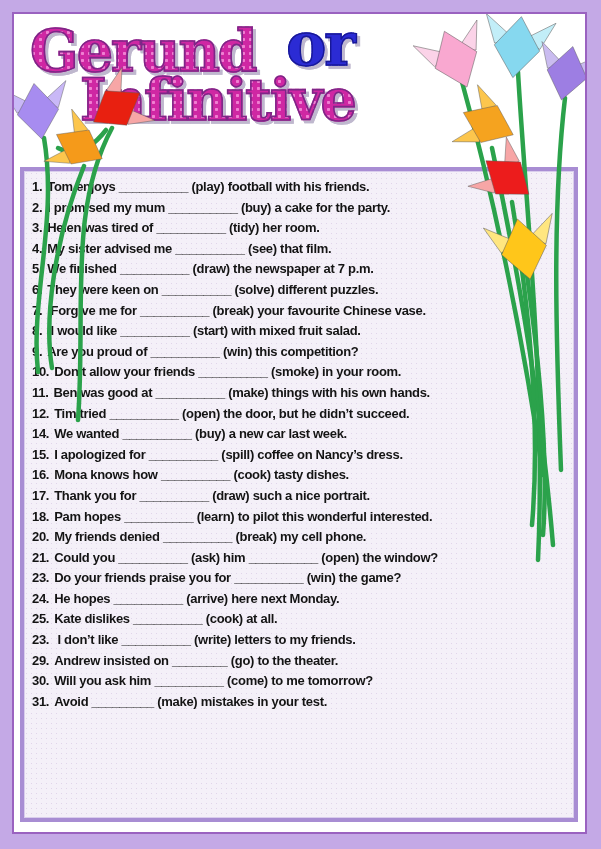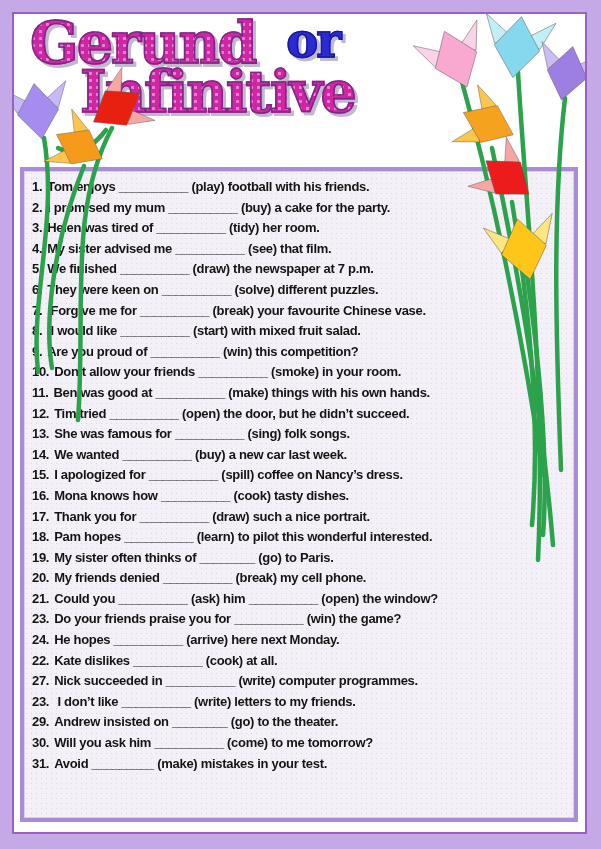--- a/index.html
+++ b/index.html
@@ -22,21 +22,21 @@
   @supports (-webkit-background-clip: text) {
     .t-word.magenta {
       background:radial-gradient(circle, #f07fd2 1.4px, transparent 1.5px) 0 0/7px 7px #cf27a3;
       -webkit-background-clip:text; background-clip:text; color:transparent;
     }
     .t-word.blue {
       background:radial-gradient(circle, #7070f2 1.3px, transparent 1.4px) 0 0/7px 7px #2b2bd4;
       -webkit-background-clip:text; background-clip:text; color:transparent;
     }
   }
-  .t-word.blue { color:#2b2bd4; -webkit-text-stroke:1.4px #181896; font-size:48px; }
+  .t-word.blue { color:#2b2bd4; -webkit-text-stroke:1.4px #181896; font-size:60px; }
   .t-row1 { margin-left:30px; }
   .t-row1 .or { margin-left:26px; vertical-align:6px; }
   .t-row2 { margin-left:80px; margin-top:-8px; }
 
   
   .box {
     position:absolute; left:20px; top:167px; width:558px; height:655px;
     border:4px solid #a88dd3; z-index:1;
     background:#f4f0f8;
     background-image:radial-gradient(#e0d4ea 0.9px, transparent 1px);
@@ -136,33 +136,30 @@
       <div class="line"><span class="num">3.</span><span class="txt">Helen was tired of __________ (tidy) her room.</span></div>
       <div class="line"><span class="num">4.</span><span class="txt">My sister advised me __________ (see) that film.</span></div>
       <div class="line"><span class="num">5.</span><span class="txt">We finished __________ (draw) the newspaper at 7 p.m.</span></div>
       <div class="line"><span class="num">6.</span><span class="txt">They were keen on __________ (solve) different puzzles.</span></div>
       <div class="line"><span class="num">7.</span><span class="txt"> Forgive me for __________ (break) your favourite Chinese vase.</span></div>
       <div class="line"><span class="num">8.</span><span class="txt"> I would like __________ (start) with mixed fruit salad.</span></div>
       <div class="line"><span class="num">9.</span><span class="txt">Are you proud of __________ (win) this competition?</span></div>
       <div class="line"><span class="num">10.</span><span class="txt">Don’t allow your friends __________ (smoke) in your room.</span></div>
       <div class="line"><span class="num">11.</span><span class="txt">Ben was good at __________ (make) things with his own hands.</span></div>
       <div class="line"><span class="num">12.</span><span class="txt">Tim tried __________ (open) the door, but he didn’t succeed.</span></div>
-      <div class="line"><span class="num">13.</span><span class="txt">She was famous for __________ (sing) folk songs.</span></div>
       <div class="line"><span class="num">14.</span><span class="txt">We wanted __________ (buy) a new car last week.</span></div>
       <div class="line"><span class="num">15.</span><span class="txt">I apologized for __________ (spill) coffee on Nancy’s dress.</span></div>
       <div class="line"><span class="num">16.</span><span class="txt">Mona knows how __________ (cook) tasty dishes.</span></div>
       <div class="line"><span class="num">17.</span><span class="txt">Thank you for __________ (draw) such a nice portrait.</span></div>
       <div class="line"><span class="num">18.</span><span class="txt">Pam hopes __________ (learn) to pilot this wonderful interested.</span></div>
-      <div class="line"><span class="num">19.</span><span class="txt">My sister often thinks of ________ (go) to Paris.</span></div>
       <div class="line"><span class="num">20.</span><span class="txt">My friends denied __________ (break) my cell phone.</span></div>
       <div class="line"><span class="num">21.</span><span class="txt">Could you __________ (ask) him __________ (open) the window?</span></div>
       <div class="line"><span class="num">23.</span><span class="txt">Do your friends praise you for __________ (win) the game?</span></div>
       <div class="line"><span class="num">24.</span><span class="txt">He hopes __________ (arrive) here next Monday.</span></div>
-      <div class="line"><span class="num">22.</span><span class="txt">Kate dislikes __________ (cook) at all.</span></div>
-      <div class="line"><span class="num">27.</span><span class="txt">Nick succeeded in __________ (write) computer programmes.</span></div>
+      <div class="line"><span class="num">25.</span><span class="txt">Kate dislikes __________ (cook) at all.</span></div>
       <div class="line"><span class="num">23.</span><span class="txt"> I don’t like __________ (write) letters to my friends.</span></div>
       <div class="line"><span class="num">29.</span><span class="txt">Andrew insisted on ________ (go) to the theater.</span></div>
       <div class="line"><span class="num">30.</span><span class="txt">Will you ask him __________ (come) to me tomorrow?</span></div>
       <div class="line"><span class="num">31.</span><span class="txt">Avoid _________ (make) mistakes in your test.</span></div>
     </div>
 </div>
 
 <div class="watermark">iSLCollective.com</div>
 
 <div class="frame"></div>

